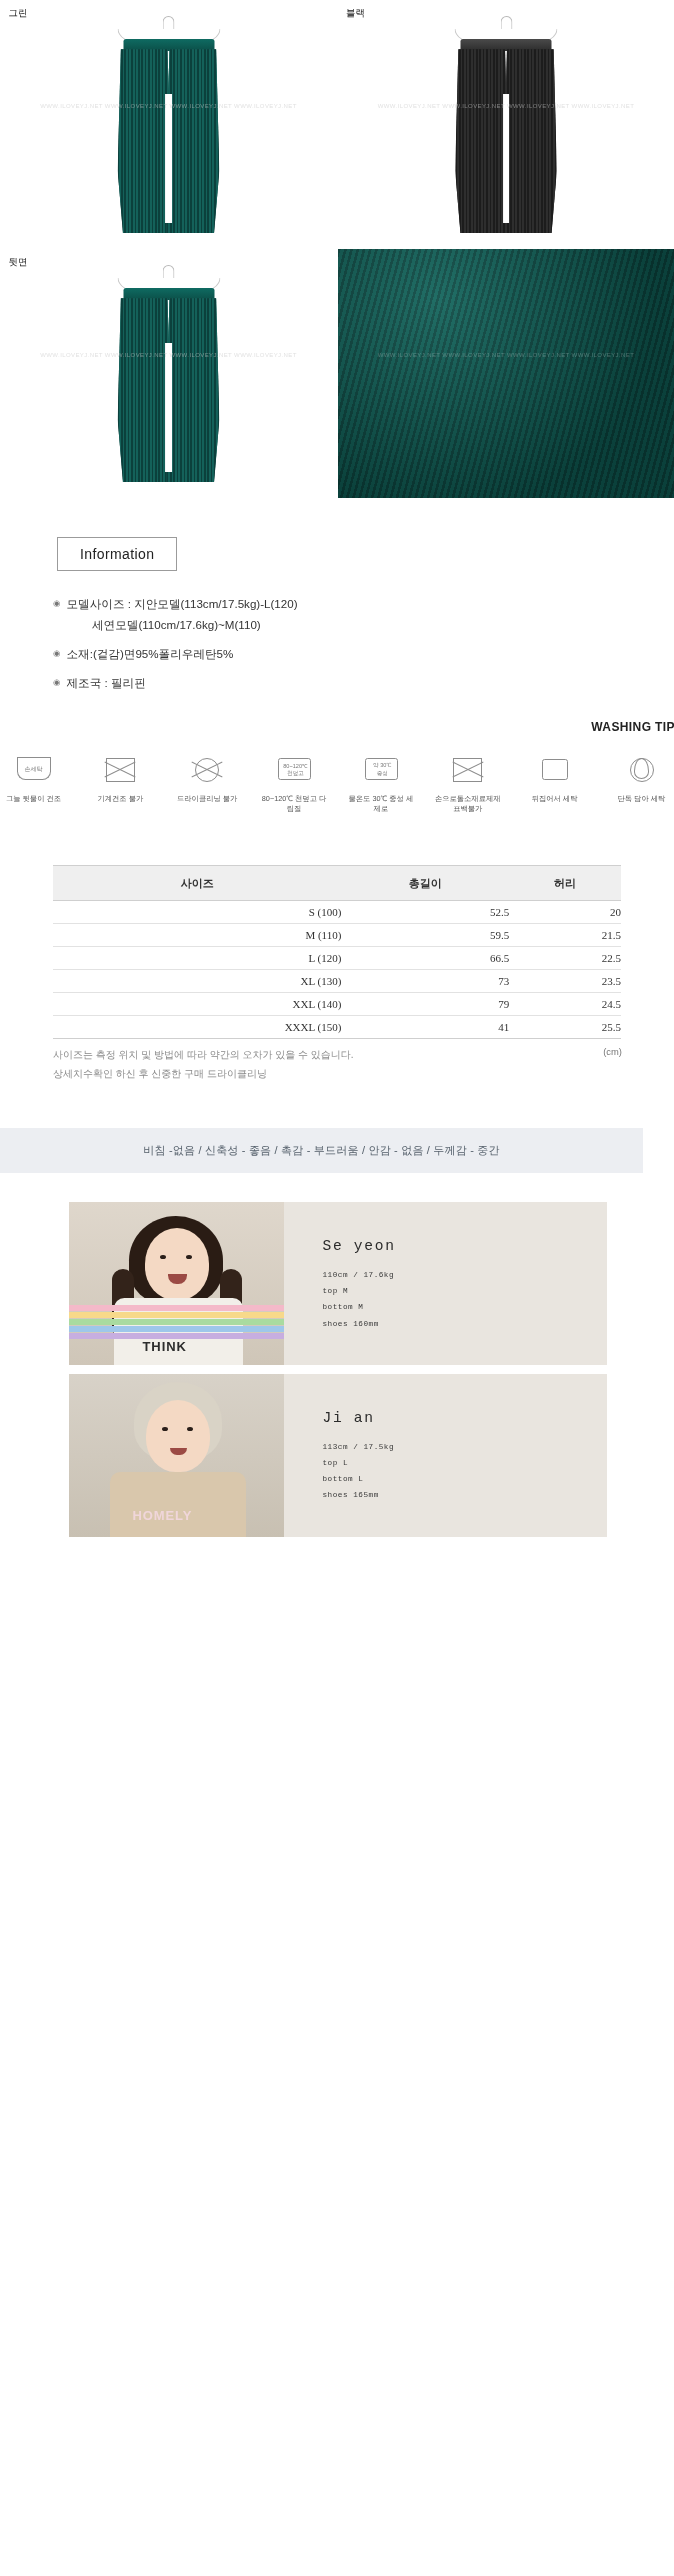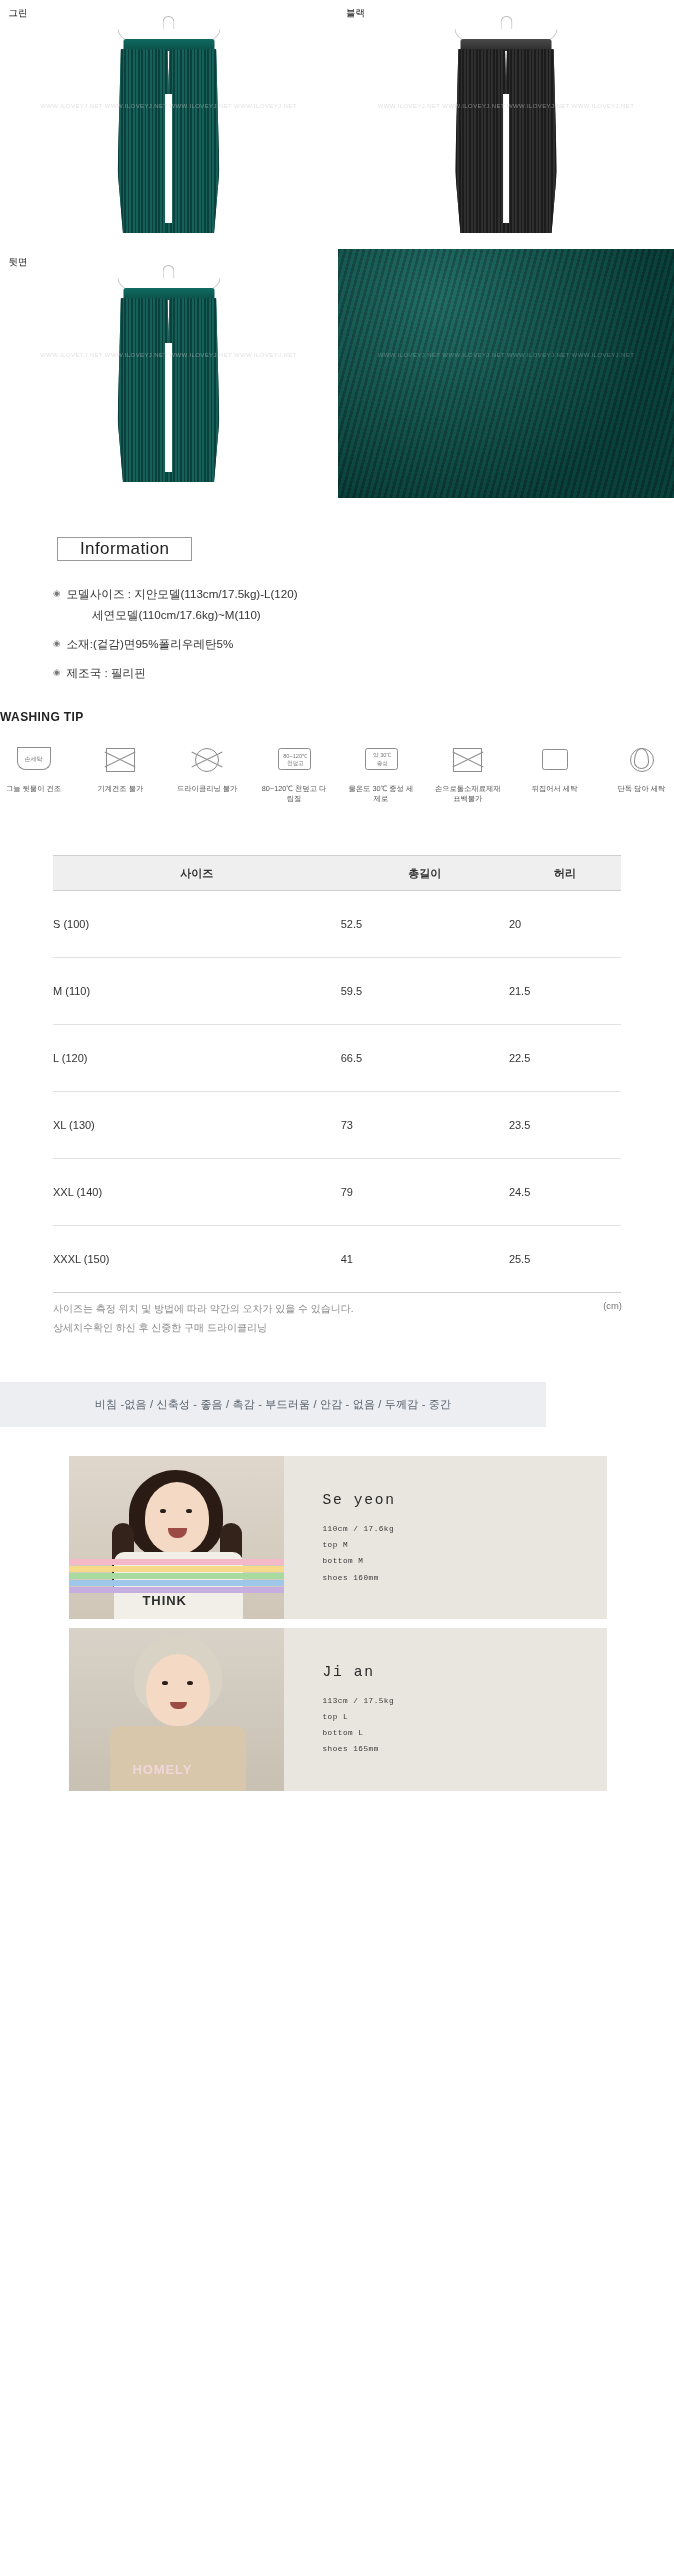--- a/index.html
+++ b/index.html
@@ -84,30 +84,30 @@
     position:absolute; left:0; width:100%; text-align:center;
     font-size:6px; letter-spacing:0.4px; color:rgba(200,200,200,.55);
     white-space:nowrap; overflow:hidden;
   }
   .watermark.dark { color: rgba(255,255,255,.25); }
 
   
   .info-wrap { padding: 39px 0 0 0; }
   .info-title {
     margin-left: 57px; display:inline-block;
-    border: 0.9px solid #9b9b9b; padding: 1px 22px;
-    font-size: 17px; letter-spacing: 0.4px; color:#222;
+    border: 0.9px solid #9b9b9b; padding: 8px 22px;
+    font-size: 14px; letter-spacing: 0.4px; color:#222;
   }
   .info-list { margin: 24px 0 0 53px; }
   .info-li { font-size: 11.6px; color:#333; margin-bottom: 12px; line-height:1.5; }
   .info-li .dot { color:#777; font-size:8.6px; margin-right:6px; vertical-align:1.7px;}
   .info-sub { font-size:11.6px; color:#333; margin: -6.9px 0 12px 39px; }
 
   
-  .wash-title { text-align:left; font-weight:bold; font-size:12px; margin-top:29px; letter-spacing:0.4px; color:#222;}
+  .wash-title { text-align:right; font-weight:bold; font-size:12px; margin-top:29px; letter-spacing:0.4px; color:#222;}
   .wash-row { display:flex; justify-content:space-between; gap:6.9px; margin-top:19px; }
   .wash-item { width:67px; text-align:center; }
   .wash-ico { width:39px; height:36px; margin:0 auto; position:relative; }
   .wash-cap { font-size:7.3px; color:#555; margin-top:5.2px; line-height:1.3; }
 
   .ic-basin{ position:absolute; left:2.6px; top:5.2px; width:34px; height:22px;
     border:1.1px solid #8d8d8d; border-radius:0 0 8.6px 8.6px; border-top:none;}
   .ic-basin:before{content:""; position:absolute; left:-1.1px; top:-1.1px; width:34px; height:4.3px; border-top:1.1px solid #8d8d8d;}
   .ic-basin-txt{ position:absolute; left:0; top:12px; width:39px; text-align:center; font-size:6px; color:#7a7a7a;}
   .ic-x{ position:absolute; left:2.6px; top:3.4px; width:34px; height:26px; }
@@ -124,29 +124,29 @@
   .ic-box .t2{ position:absolute; left:0; top:11px; width:33px; text-align:center; font-size:5.6px; color:#7a7a7a;}
 
   
   .table-wrap { margin: 52px 53px 0 53px; }
   table.size { width: 568px; border-collapse: collapse; font-size: 11px; }
   table.size thead th {
     background:#efefef; border-top:0.9px solid #cfcfcf; border-bottom:0.9px solid #cfcfcf;
     padding: 9.4px 0; font-weight:bold; color:#333;
   }
   table.size tbody td {
-    border-bottom:0.9px solid #e2e2e2; padding: 27px 0; text-align:left; color:#333;
+    border-bottom:0.9px solid #e2e2e2; padding: 5px 0; text-align:right; color:#333;font-family:Liberation Serif, serif;
   }
   table.size tbody tr:last-child td { border-bottom:0.9px solid #cfcfcf; }
   .cm-note { text-align:right; font-size:9.4px; color:#777; margin: 6.9px 53px 0 0; }
   .note-lines { margin: -12px 0 0 53px; font-size:10px; color:#8a8a8a; line-height:1.9; }
 
   
   .feature-bar {
-    margin-top: 45px; width:546px; height:45px; background:#eceef2;
+    margin-top: 45px; width:643px; height:45px; background:#eceef2;
     display:flex; align-items:center; justify-content:center;
     font-size:11px; color:#55606b; letter-spacing:0.2px;
   }
 
   
   .models { padding: 29px 0 34px 0; display:flex; flex-direction:column; align-items:center; gap:8.6px; }
   .model-card { width: 538px; height: 163px; position:relative; overflow:hidden; background:#efeae4; }
   .m-left { position:absolute; left:0; top:0; width:215px; height:163px; }
   .m-right{ position:absolute; left:215px; top:0; width:323px; height:163px; background:#e9e5df; }
   .m-name { position:absolute; left:39px; top:36px; font-family:"Liberation Mono", monospace;

